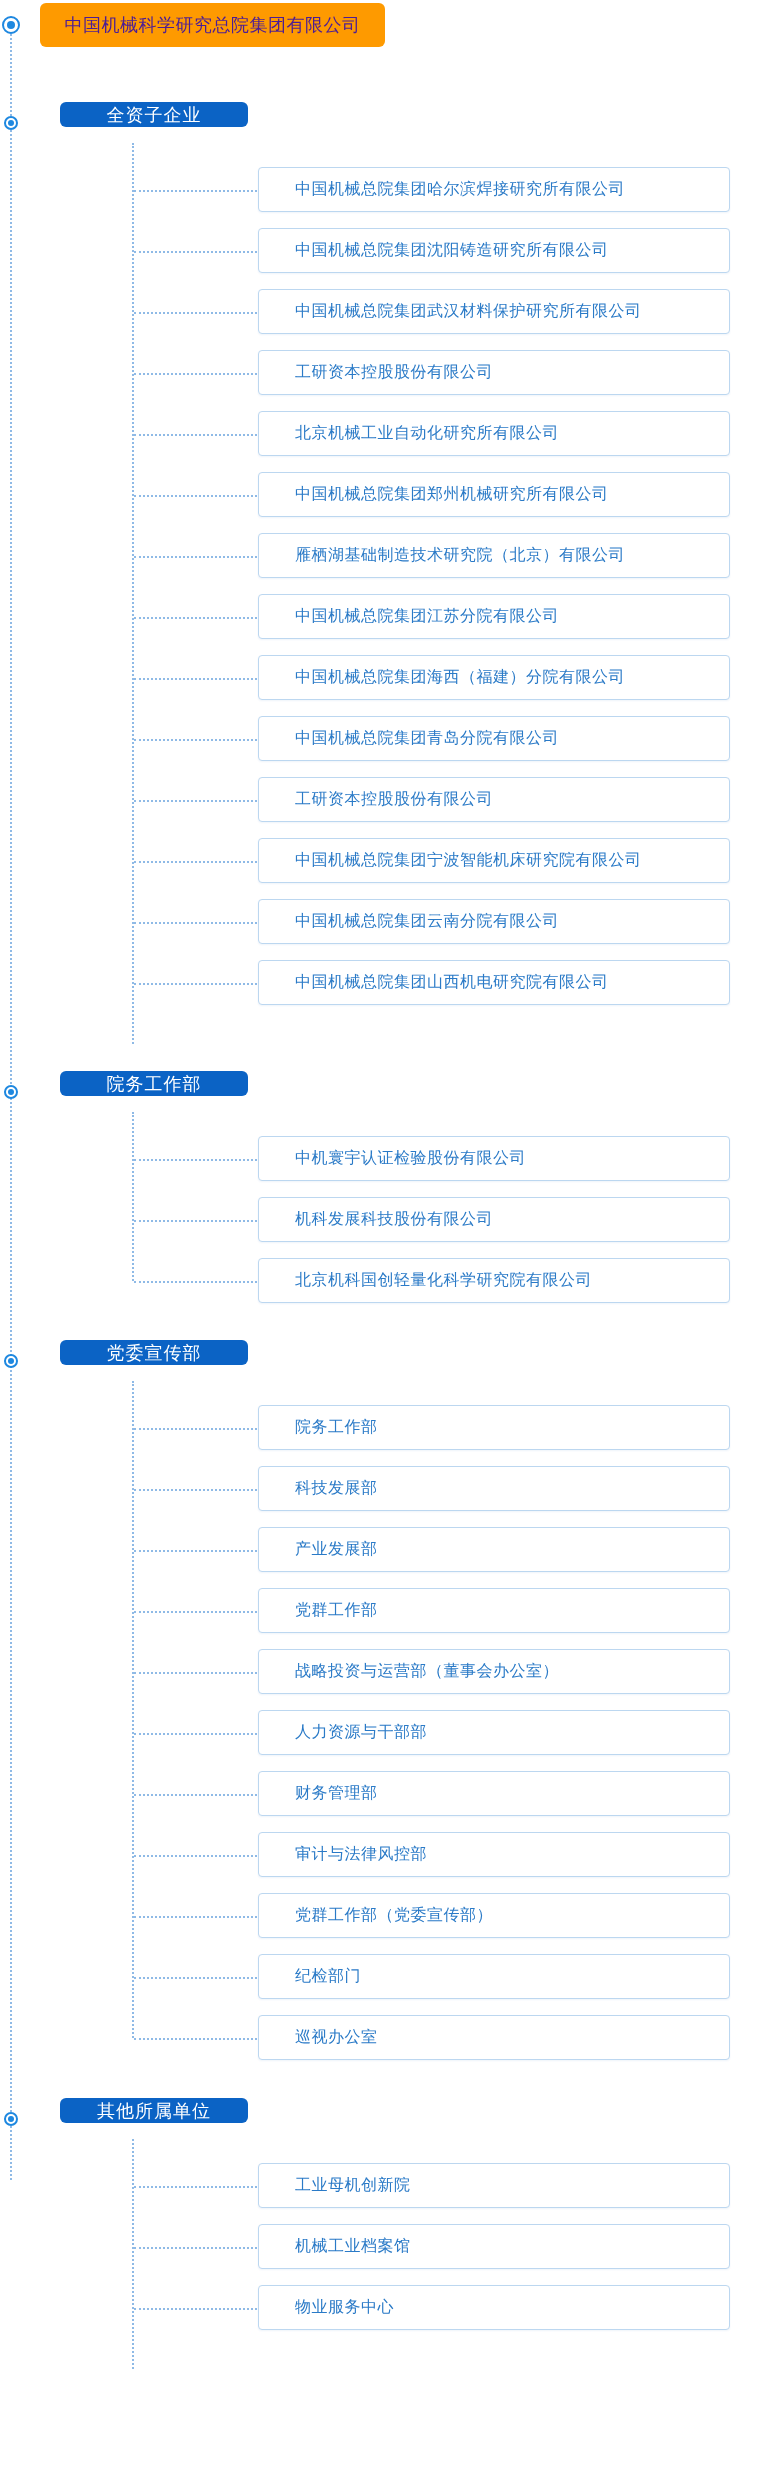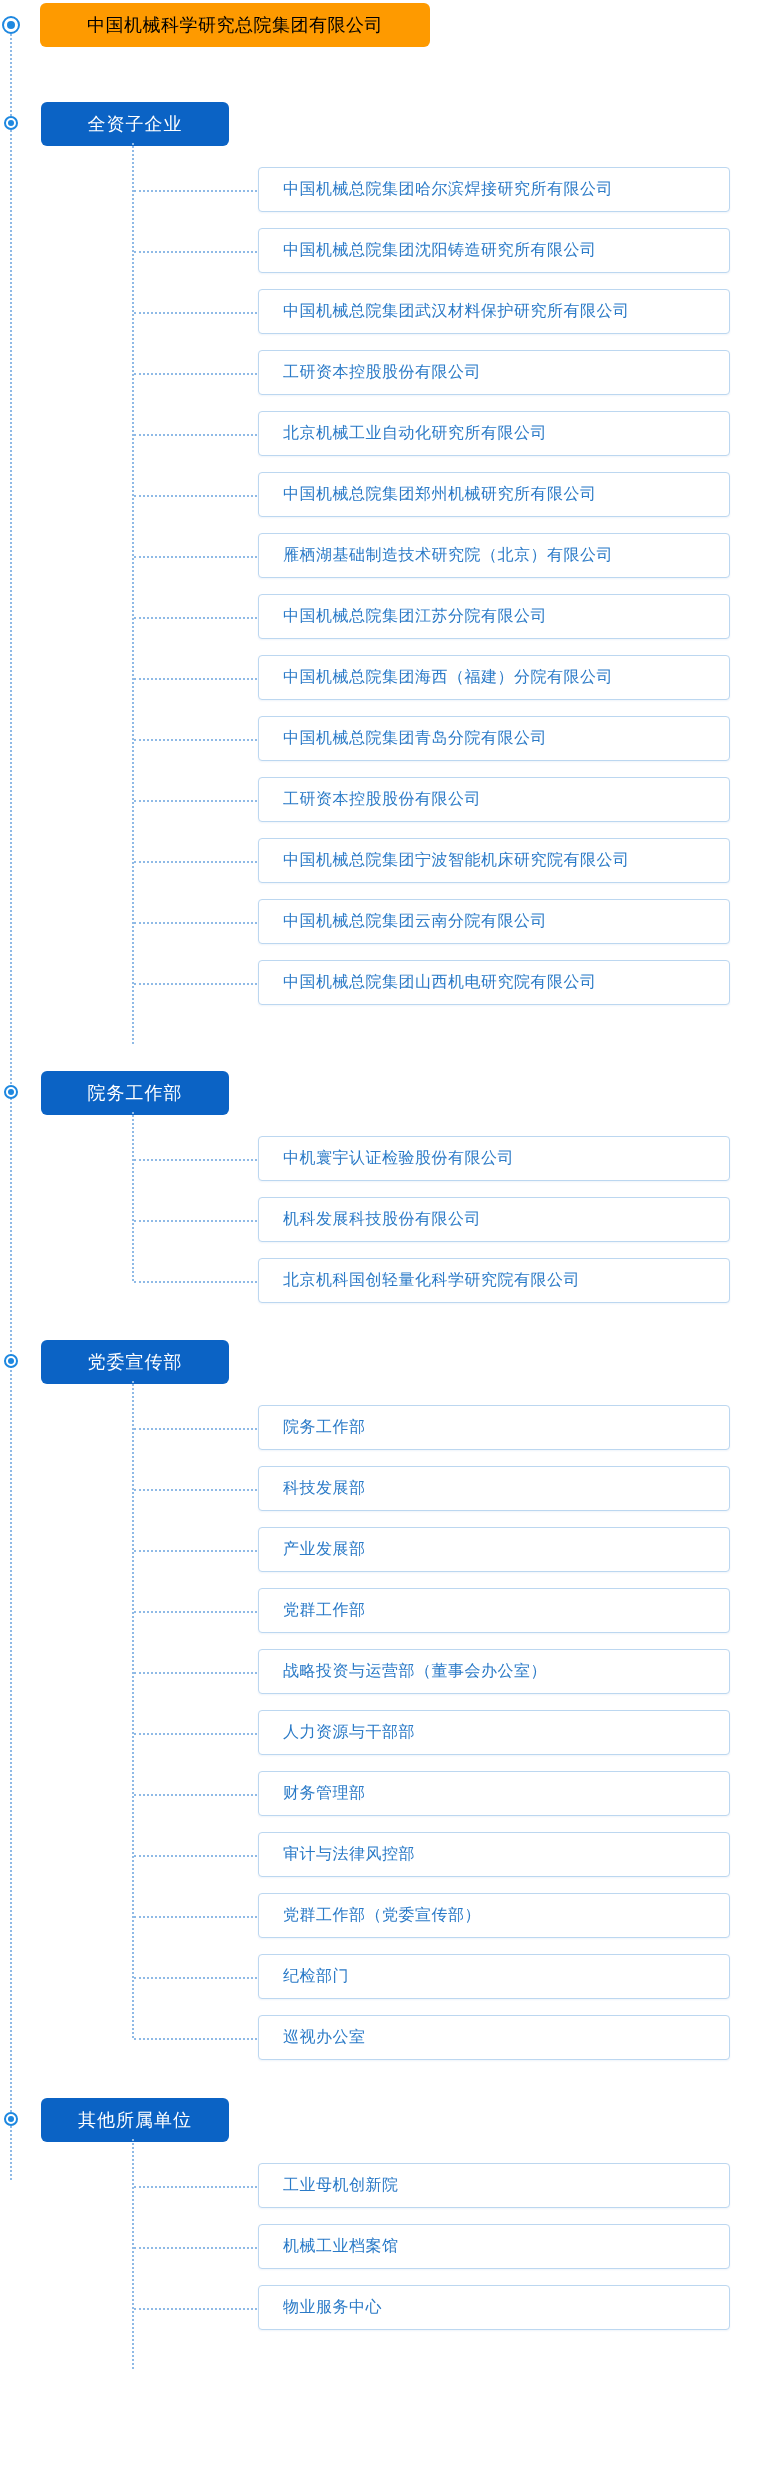--- a/index.html
+++ b/index.html
@@ -55,42 +55,42 @@
     margin-top:3px;
     height:44px;
   }
   .root-row .marker{
     left:2px;
     width:18px;height:18px;
   }
   .root-row .marker .dot{width:8px;height:8px;}
   .root-box{
     margin-left:40px;
-    width:390px;
+    width:345px;
     height:44px;
     background:var(--orange);
     border-radius:6px;
-    color:#000000;
+    color:#4c1d95;
     font-size:18px;
     display:flex;align-items:center;justify-content:center;
     letter-spacing:0.5px;
   }
   .section{position:relative;}
   .section.s1{margin-top:55px;}
   .section.s2{margin-top:66px;}
   .section.s3{margin-top:37px;}
   .section.s4{margin-top:38px;}
   .section-head{
     position:relative;
     height:41px;
   }
   .section-box{
-    margin-left:41px;
+    margin-left:60px;
     width:188px;
-    height:44px;
+    height:25px;
     background:var(--blue);
     border-radius:6px;
     color:#fff;
     font-size:18px;
     display:flex;align-items:center;justify-content:center;
     letter-spacing:1px;
   }
   .children{
     position:relative;
     margin-top:24px;
@@ -110,21 +110,21 @@
   .item{
     position:relative;
     margin-left:258px;
     width:472px;
     height:45px;
     box-sizing:border-box;
     background:#fff;
     border:1px solid var(--item-border);
     border-radius:4px;
     display:flex;align-items:center;
-    padding-left:24px;
+    padding-left:36px;
     color:var(--item-text);
     font-size:16px;
     letter-spacing:0.5px;
     box-shadow:0 1px 2px rgba(30,100,180,0.07);
     z-index:1;
   }
   
   .item::before{
     content:"";
     position:absolute;

